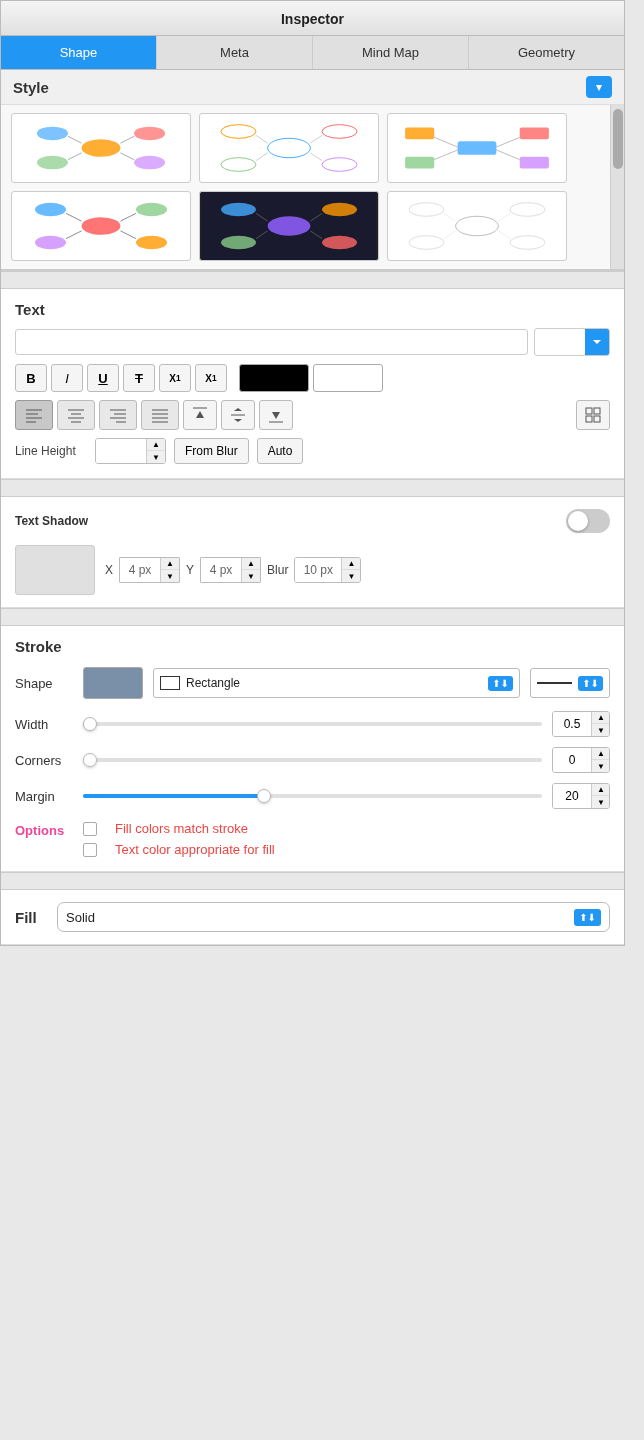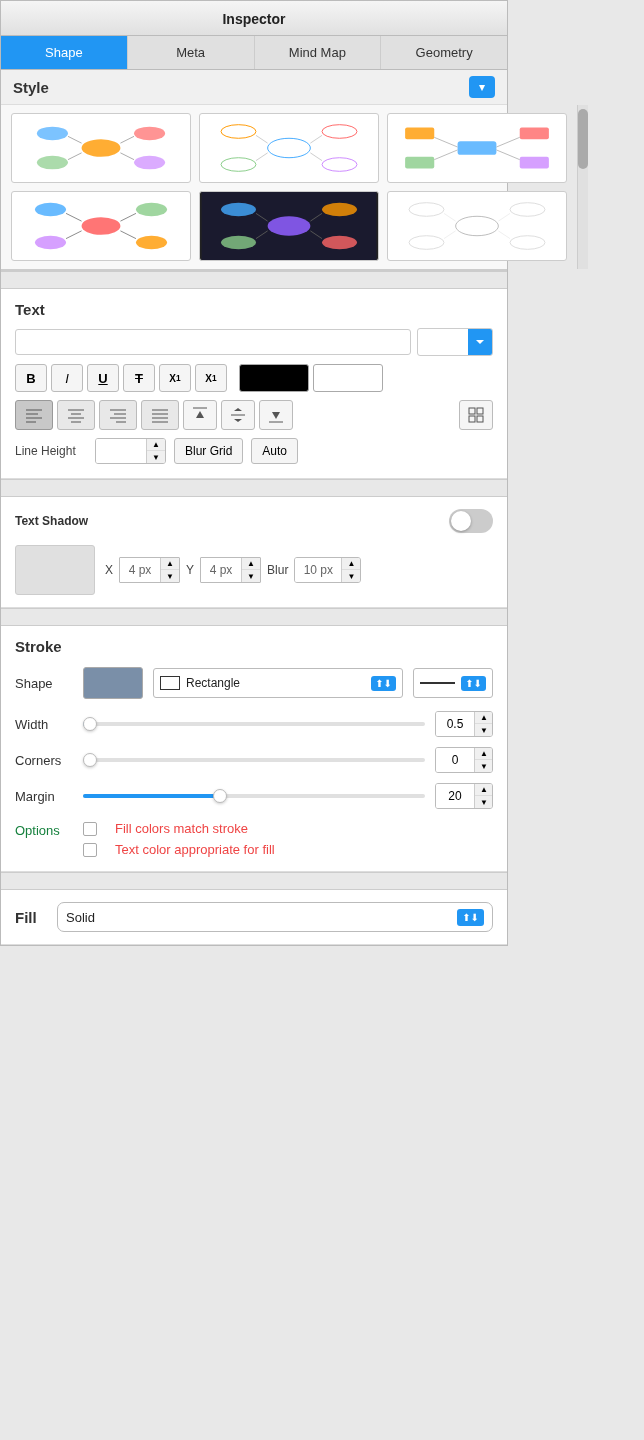--- a/index.html
+++ b/index.html
@@ -6,21 +6,21 @@
     body {
       font-family: -apple-system, BlinkMacSystemFont, 'Helvetica Neue', Arial, sans-serif;
       background: #e8e8e8;
       width: 644px;
       min-height: 1440px;
       font-size: 13px;
       color: #222;
     }
 
     .inspector-window {
-      width: 508px;
+      width: 625px;
       background: #f0f0f0;
       border: 1px solid #bbb;
       display: flex;
       flex-direction: column;
     }
 
     
     .title-bar {
       background: linear-gradient(to bottom, #f5f5f5, #e0e0e0);
       border-bottom: 1px solid #bbb;
@@ -537,23 +537,24 @@
 
     
     .options-row {
       display: flex;
       align-items: flex-start;
       gap: 10px;
       margin-top: 12px;
     }
     .options-label {
       font-size: 13px;
-      color: #15803d;
+      color: #ec4899;
       width: 58px;
       padding-top: 2px;
+      font-weight: bold;
     }
     .options-checks {
       display: flex;
       flex-direction: column;
       gap: 6px;
     }
     .check-row {
       display: flex;
       align-items: center;
       gap: 6px;
@@ -839,21 +840,21 @@
 
     <div class="line-height-row">
       <span class="lh-label">Line Height</span>
       <div class="lh-input-wrap">
         <input class="lh-input" type="text" style="">
         <div class="stepper">
           <button class="stepper-btn">▲</button>
           <button class="stepper-btn">▼</button>
         </div>
       </div>
-      <button class="fg-btn">Blur Grid</button>
+      <button class="fg-btn">From Blur</button>
       <button class="fg-btn">Auto</button>
     </div>
   </div>
 
   <div class="section-divider"></div>
 
   <div class="shadow-section">
     <div class="shadow-header">
       <span class="shadow-title">Text Shadow</span>
       <div class="toggle">

